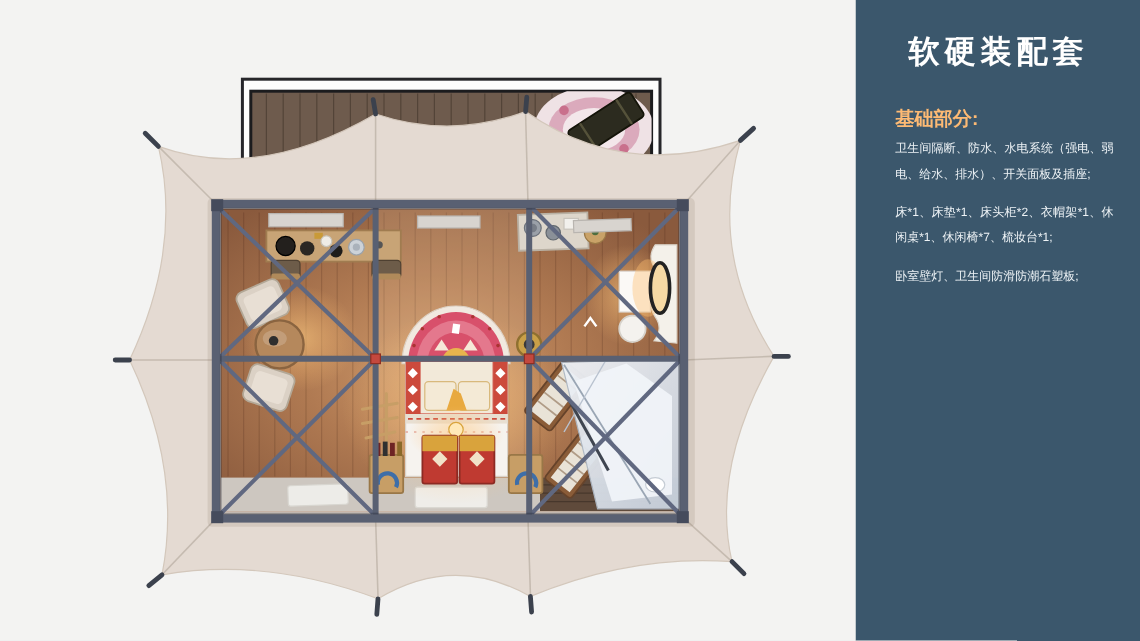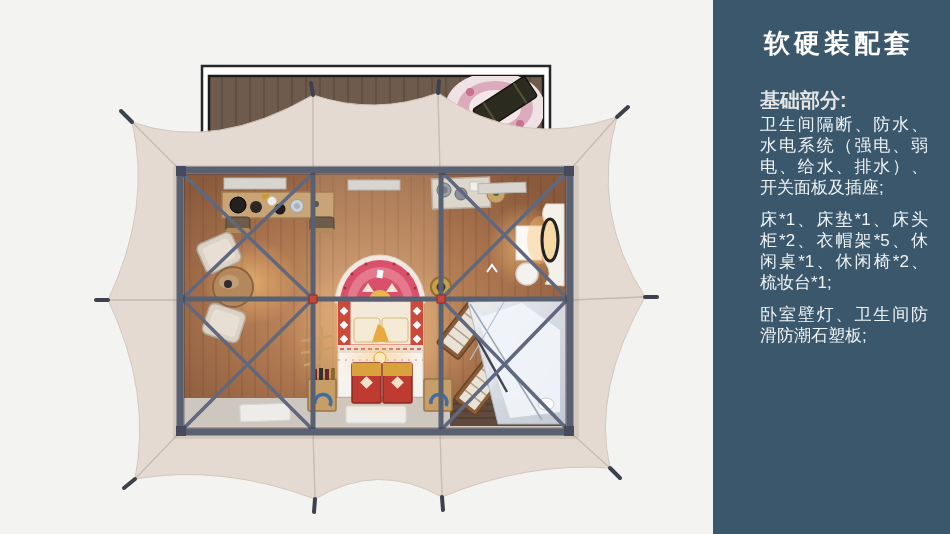--- a/index.html
+++ b/index.html
@@ -5,32 +5,32 @@
   html,body{margin:0;padding:0;background:#e9e9e9;}
   .stage{
     width:950px;height:534px;display:flex;overflow:hidden;
     font-family:"Liberation Sans","DejaVu Sans",sans-serif;
     background:#f3f3f2;position:relative;
   }
   .figure{width:713px;height:534px;flex:0 0 713px;position:relative;}
   .figure svg{display:block;}
   .panel{
     width:237px;flex:0 0 237px;height:534px;background:#3b576c;color:#fff;
-    box-sizing:border-box;padding:26px 22px 0 47px;
+    box-sizing:border-box;padding:26px 22px 0 33px;
   }
   .panel-title{
     margin:0 0 28px -10px;font-size:26px;font-weight:bold;letter-spacing:4px;
     text-align:center;color:#fff;white-space:nowrap;
   }
   .spec{margin:0 0 11px 0;}
   .spec h2{
-    margin:0 0 3px 0;font-size:20px;font-weight:bold;color:#e5e5e5;line-height:22px;
+    margin:0 0 3px 0;font-size:16px;font-weight:bold;color:#fdba74;line-height:22px;
   }
   .spec p{
-    margin:0;font-size:17px;line-height:21px;color:#eef3f6;
+    margin:0;font-size:10px;line-height:21px;color:#eef3f6;
     text-align:justify;text-justify:inter-character;word-break:break-all;
   }
 </style>
 </head>
 <body>
 
 <div class="stage">
 
   <div class="figure">
     <svg width="713" height="534" viewBox="0 0 713 534" xmlns="http://www.w3.org/2000/svg">
@@ -317,21 +317,21 @@
   </div>
 
   <aside class="panel">
     <h1 class="panel-title">软硬装配套</h1>
     <div class="panel-sections">
       <section class="spec">
         <h2>基础部分:</h2>
         <p>卫生间隔断、防水、水电系统（强电、弱电、给水、排水）、开关面板及插座;</p>
       </section>
       <section class="spec">
-        <p>床*1、床垫*1、床头柜*2、衣帽架*5、休闲桌*1、休闲椅*2、梳妆台*1;</p>
+        <p>床*1、床垫*1、床头柜*2、衣帽架*1、休闲桌*1、休闲椅*7、梳妆台*1;</p>
       </section>
       <section class="spec">
       </section>
       <section class="spec">
         <p>卧室壁灯、卫生间防滑防潮石塑板;</p>
       </section>
     </div>
   </aside>
 
 </div>

